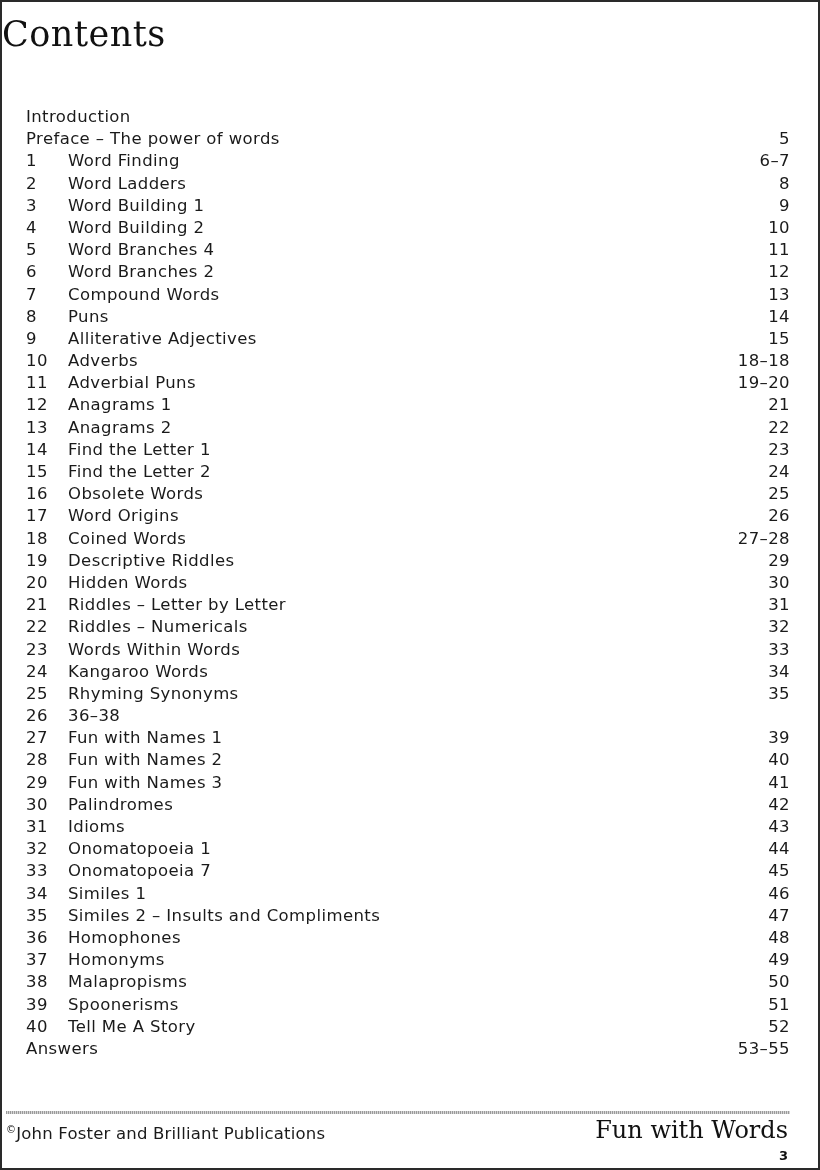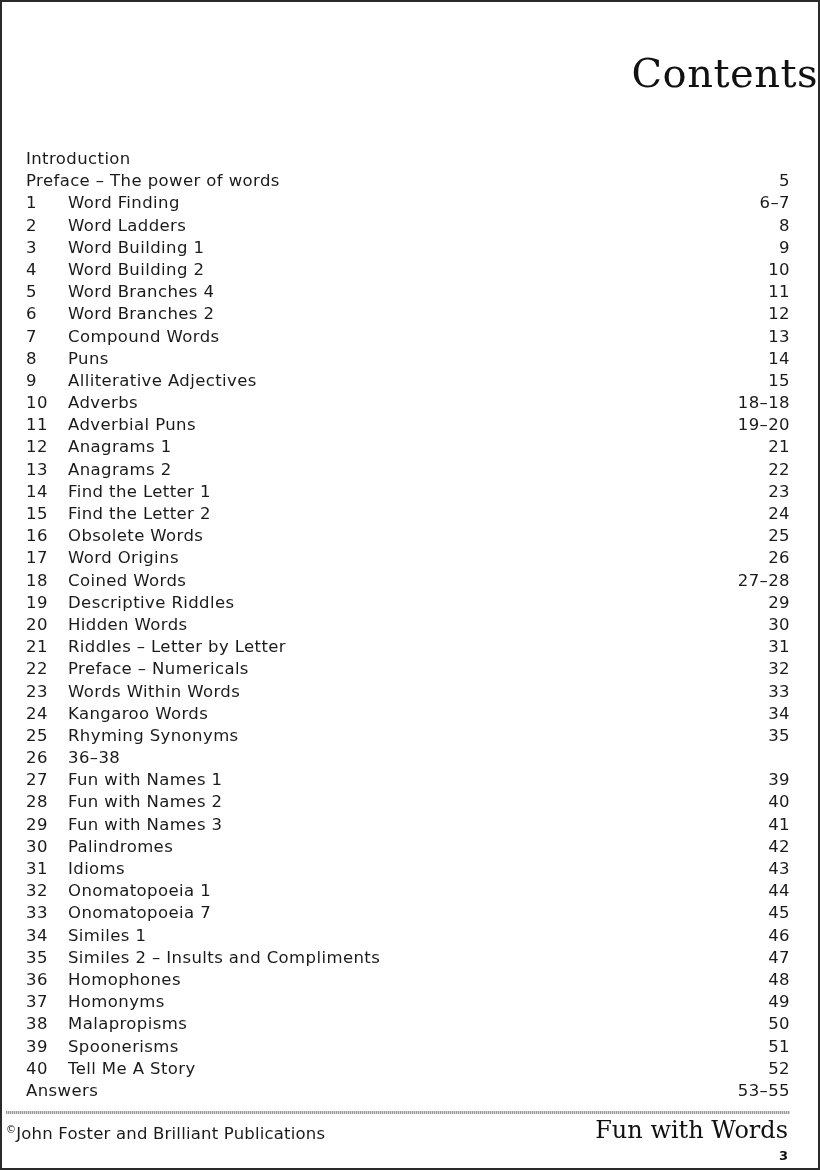--- a/index.html
+++ b/index.html
@@ -2,30 +2,28 @@
 <html><head>
 <meta charset="utf-8">
 <style>
   html, body { margin: 0; padding: 0; background: #ffffff; }
   body { width: 820px; height: 1170px; position: relative; overflow: hidden; }
   .page {
     position: absolute; left: 0; top: 0; width: 816px; height: 1166px;
     border: 2px solid #2a2a2a; background: #fff;
   }
   .title {
-    position: absolute; left: 0; right: 0; top: 12px; text-align: right;
-    font-family: "DejaVu Serif", serif; font-size: 40px; color: #111;
+    position: absolute; left: 0; right: 0; top: 12px; text-align: left;
+    font-family: "DejaVu Serif", serif; font-size: 35px; color: #111;
     letter-spacing: 0.5px;
-    margin-top: 36px;
   }
   .toc {
     position: absolute; left: 24px; top: 104px; width: 764px;
     font-family: "DejaVu Sans", sans-serif; font-size: 16.5px; color: #1a1a1a;
     letter-spacing: 0.4px;
-    margin-top: 42px;
   }
   .row { display: flex; height: 22.2px; line-height: 22.2px; align-items: center; }
   .num { width: 42px; flex: none; }
   .label { flex: 1; white-space: nowrap; }
   .page-num { flex: none; text-align: right; }
   .rule {
     position: absolute; left: 4px; width: 784px; top: 1109px; height: 3px;
     background: repeating-linear-gradient(90deg, #9a9a9a 0 1px, #d6d6d6 1px 2px);
   }
   .copyright {
@@ -158,21 +156,21 @@
         <span class="label">Hidden Words</span>
         <span class="page-num">30</span>
       </div>
       <div class="row">
         <span class="num">21</span>
         <span class="label">Riddles – Letter by Letter</span>
         <span class="page-num">31</span>
       </div>
       <div class="row">
         <span class="num">22</span>
-        <span class="label">Preface – Numericals</span>
+        <span class="label">Riddles – Numericals</span>
         <span class="page-num">32</span>
       </div>
       <div class="row">
         <span class="num">23</span>
         <span class="label">Words Within Words</span>
         <span class="page-num">33</span>
       </div>
       <div class="row">
         <span class="num">24</span>
         <span class="label">Kangaroo Words</span>

